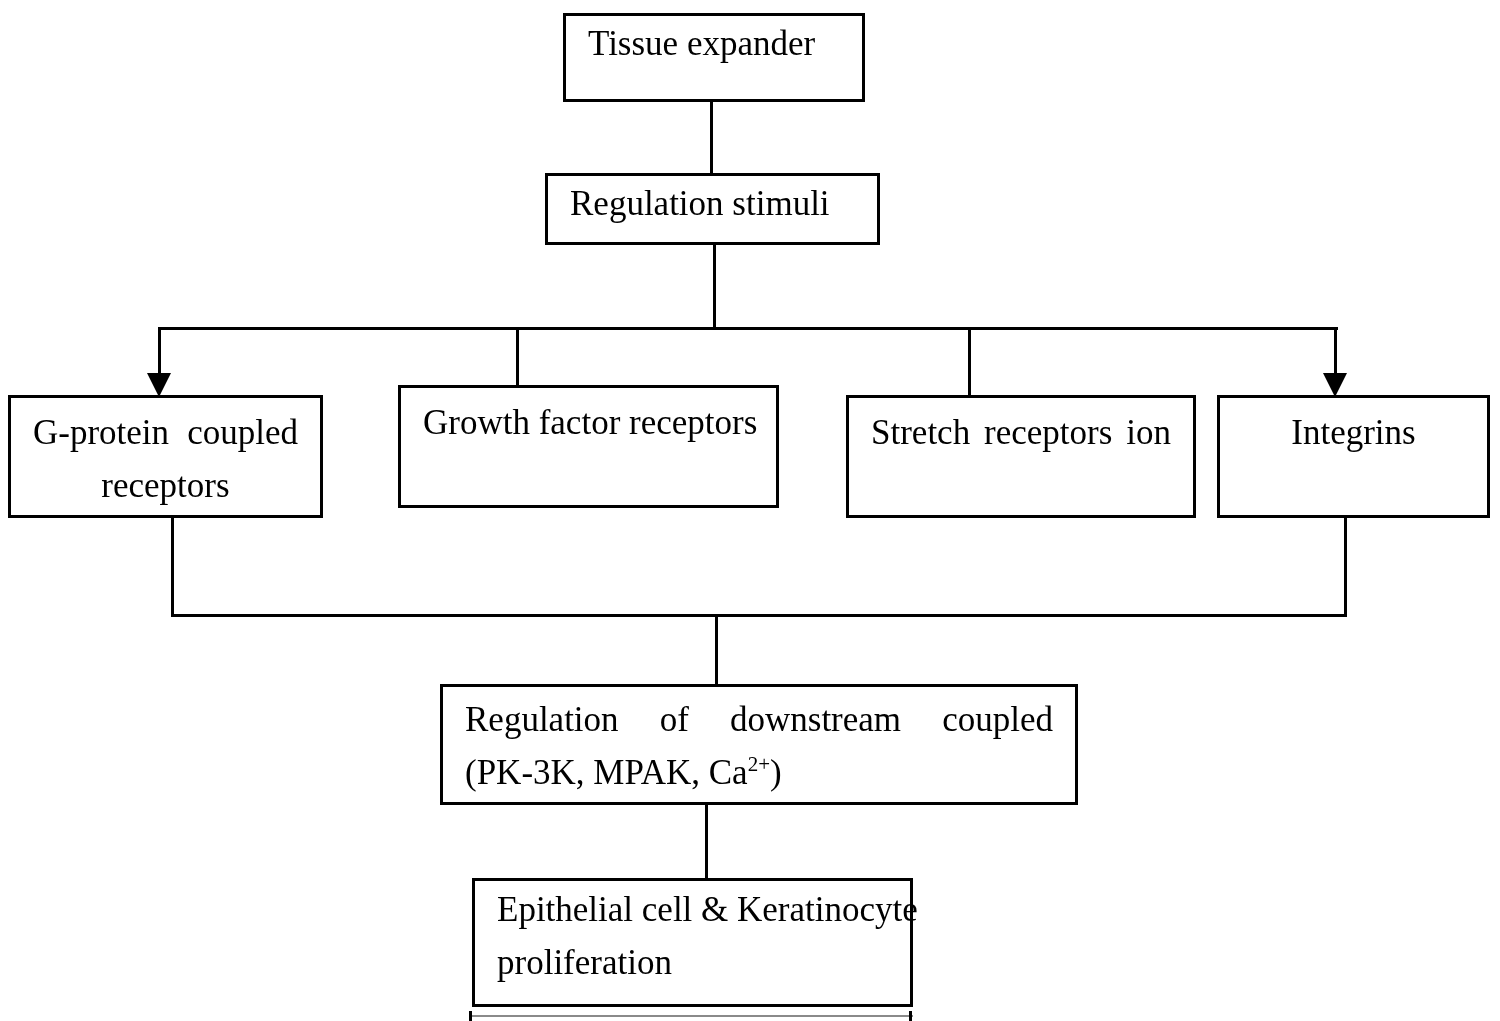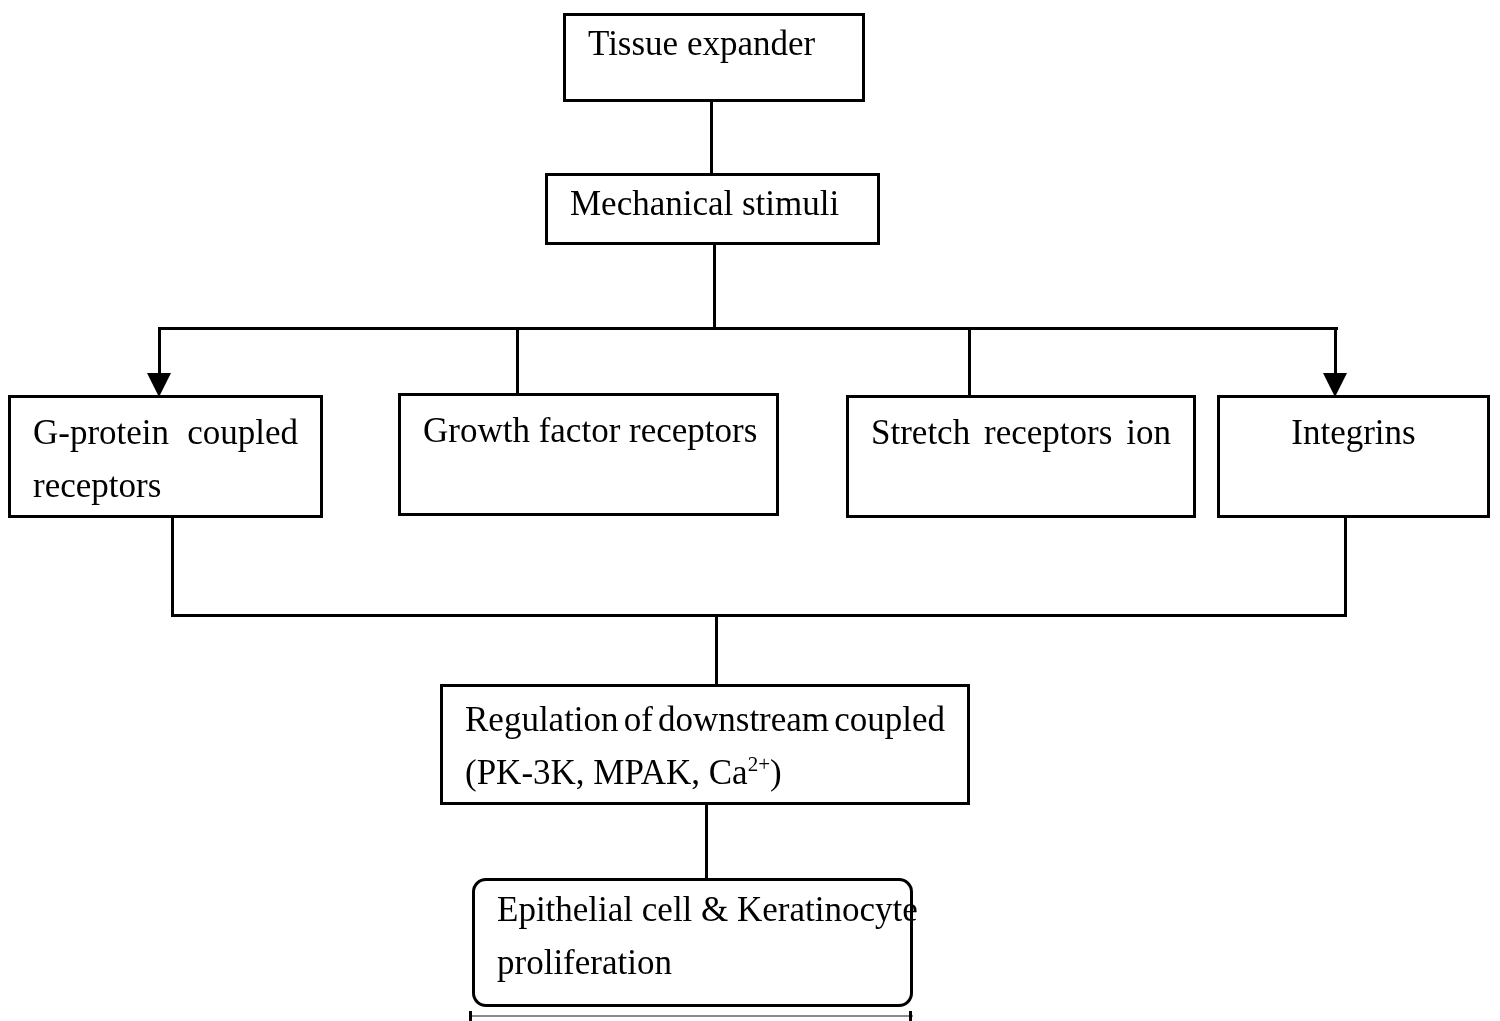--- a/index.html
+++ b/index.html
@@ -61,81 +61,81 @@
 
 <div class="canvas">
 
   <div class="node" style="left:563px; top:13px; width:302px; height:89px; padding-top:1px;">
     <span>Tissue expander</span>
   </div>
 
   <div class="vline" style="left:710px; top:102px; height:71px;"></div>
 
   <div class="node" style="left:545px; top:173px; width:335px; height:72px; padding-top:1px;">
-    <span>Mechanical stimuli</span>
+    <span>Regulation stimuli</span>
   </div>
 
   <div class="vline" style="left:713px; top:245px; height:82px;"></div>
 
   <div class="hline" style="left:158px; top:327px; width:1180px;"></div>
 
   <div class="vline" style="left:158px; top:327px; height:48px;"></div>
   <div class="arrowhead" style="left:147px; top:373px;"></div>
 
   <div class="vline" style="left:516px; top:327px; height:70px;"></div>
 
   <div class="vline" style="left:968px; top:327px; height:70px;"></div>
 
   <div class="vline" style="left:1334px; top:327px; height:48px;"></div>
   <div class="arrowhead" style="left:1323px; top:373px;"></div>
 
-  <div class="node" style="left:8px; top:395px; width:315px; height:123px;">
+  <div class="node" style="left:8px; top:395px; width:315px; height:123px;text-align:center;">
     <div class="jrow">
       <span>G-protein</span>
       <span>coupled</span>
     </div>
     <div>receptors</div>
   </div>
 
-  <div class="node" style="left:398px; top:393px; width:381px; height:123px;">
+  <div class="node" style="left:398px; top:385px; width:381px; height:123px;">
     <span>Growth factor receptors</span>
   </div>
 
   <div class="node" style="left:830px; top:395px; width:350px; height:123px;margin-left:16px;">
     <div class="jrow">
       <span>Stretch</span>
       <span>receptors</span>
       <span>ion</span>
     </div>
   </div>
 
   <div class="node" style="left:1217px; top:395px; width:273px; height:123px;text-align:center;">
     <span>Integrins</span>
   </div>
 
   <div class="vline" style="left:171px; top:518px; height:99px;"></div>
   <div class="vline" style="left:1344px; top:518px; height:99px;"></div>
   <div class="hline" style="left:171px; top:614px; width:1176px;"></div>
   <div class="vline" style="left:715px; top:617px; height:67px;"></div>
 
-  <div class="node" style="left:440px; top:684px; width:530px; height:121px; padding-top:6px;">
+  <div class="node" style="left:440px; top:684px; width:638px; height:121px; padding-top:6px;">
     <div class="jrow">
       <span>Regulation</span>
       <span>of</span>
       <span>downstream</span>
       <span>coupled</span>
     </div>
     <div>
       <span>(PK-3K, MPAK, Ca</span><sup class="sp">2+</sup><span>)</span>
     </div>
   </div>
 
   <div class="vline" style="left:705px; top:805px; height:73px;"></div>
 
-  <div class="node" style="left:472px; top:878px; width:441px; height:129px; padding-top:2px; padding-right:10px;border-radius:14px;">
+  <div class="node" style="left:472px; top:878px; width:441px; height:129px; padding-top:2px; padding-right:10px;">
     <div>Epithelial cell &amp; Keratinocyte</div>
     <div>proliferation</div>
   </div>
 
   <div class="cutline" style="left:470px; top:1015px; width:443px;"></div>
   <div class="tick" style="left:469px; top:1011px;"></div>
   <div class="tick" style="left:909px; top:1011px;"></div>
 
 </div>
 

